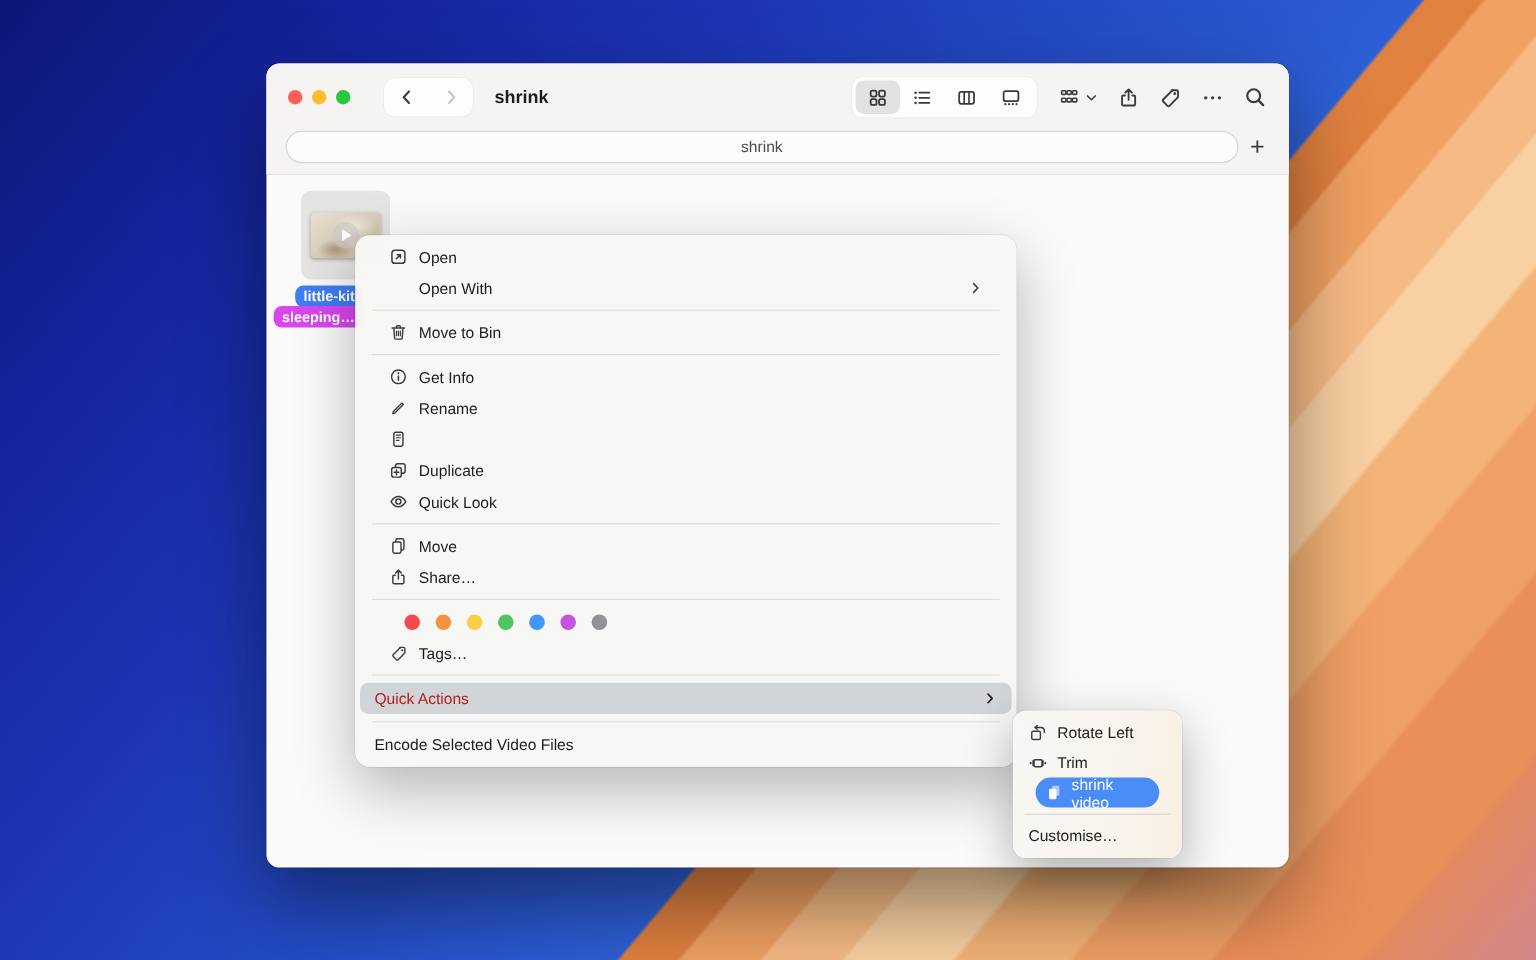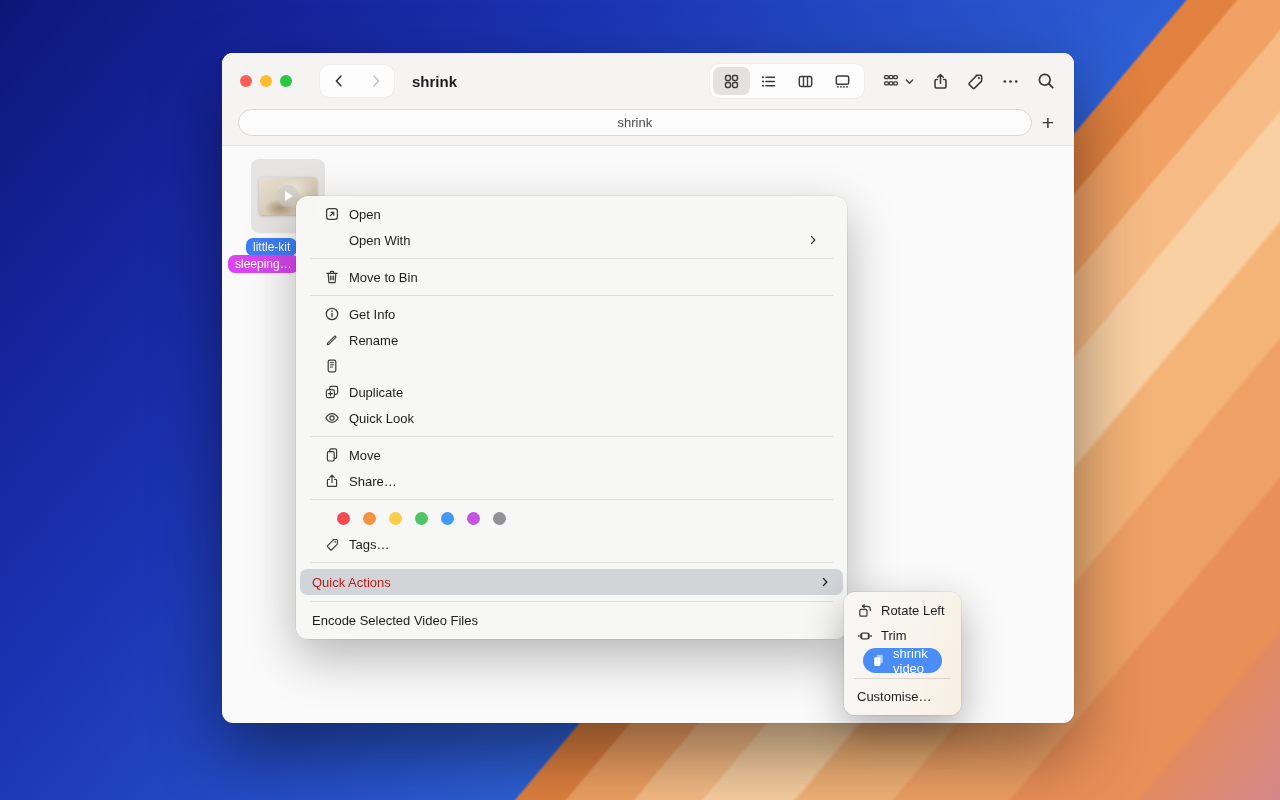--- a/index.html
+++ b/index.html
@@ -54,21 +54,21 @@
   .thumb { position:relative; width:58px; height:38px; border-radius:4px; overflow:hidden;
     background:
       radial-gradient(22px 13px at 36% 82%, #ab9878 0%, rgba(171,152,120,0) 70%),
       radial-gradient(26px 15px at 62% 30%, #efe8da 0%, rgba(239,232,218,0) 70%),
       linear-gradient(145deg,#e8e0d2 0%, #d8ccb8 55%, #cbbaa0 100%);
     box-shadow:0 1px 3px rgba(0,0,0,.25); }
   .playcircle { position:absolute; left:50%; top:50%; width:22px; height:22px; margin:-11px 0 0 -11px;
     border-radius:50%; background:rgba(205,203,200,.6); display:flex; align-items:center; justify-content:center; }
   .playtri { width:0; height:0; border-left:8px solid #fff; border-top:5px solid transparent;
     border-bottom:5px solid transparent; margin-left:2px; }
-  .filelabel { position:absolute; height:18px; border-radius:7px; color:#fff; font-size:12px; font-weight:400;
+  .filelabel { position:absolute; height:18px; border-radius:7px; color:#fff; font-size:12px; font-weight:700;
     display:flex; align-items:center; padding:0 7px; white-space:nowrap; z-index:2; }
   .label1 { left:24px; top:92px; } .label2 { left:6px; top:109px; }
 
   
   .menu { position:absolute; left:74px; top:143px; width:551px; z-index:30;
     background:rgba(247,247,246,.98); border-radius:12px; padding:5px 0 6px 0;
     box-shadow:0 0 0 0.5px rgba(0,0,0,.12), 0 18px 50px rgba(0,0,0,.28); }
   .mi { height:26px; display:flex; align-items:center; padding:0 28px; font-size:13px; color:#1d1d1f; }
   .mi .ic { width:16px; height:16px; margin-right:9px; flex:none; display:flex; align-items:center; justify-content:center; }
   .mi .lbl { white-space:nowrap; }
@@ -76,21 +76,21 @@
   .mi.plain { padding-left:16px; }
   .sep { height:1px; background:rgba(0,0,0,.1); margin:5px 14px; }
   .dotsrow { height:26px; display:flex; align-items:center; padding-left:41px; gap:13px; }
   .tagdot { width:13px; height:13px; border-radius:50%; }
   .qarow { height:28px; display:flex; align-items:center; padding:0 4px; }
   .qapill { flex:1; height:26px; border-radius:7px; display:flex; align-items:center; padding:0 12px;
     font-size:13px; color:#b91c1c; }
   .qapill .grow { flex:1; }
 
   
-  .submenu { position:absolute; left:622px; top:539px; width:117px; z-index:40;
+  .submenu { position:absolute; left:622px; top:539px; width:141px; z-index:40;
     background:linear-gradient(100deg,#f8f7f5 0%, #f8f4ed 60%, #f8efe2 100%);
     border-radius:11px; padding:6px 0;
     box-shadow:0 0 0 0.5px rgba(0,0,0,.12), 0 14px 40px rgba(0,0,0,.3); }
   .smi { height:25px; display:flex; align-items:center; padding:0 13px; font-size:13px; color:#1d1d1f; }
   .smi .ic { width:16px; height:16px; margin-right:8px; flex:none; display:flex; align-items:center; justify-content:center; }
   .smirow { height:25px; display:flex; align-items:center; padding:0 19px; }
   .selpill { flex:1; height:25px; border-radius:12.5px; display:flex; align-items:center; padding:0 8px;
     color:#fff; font-size:13px; }
   .selpill .ic { width:16px; height:16px; margin-right:7px; display:flex; align-items:center; justify-content:center; }
   .ssep { height:1px; background:rgba(0,0,0,.12); margin:5px 10px; }

